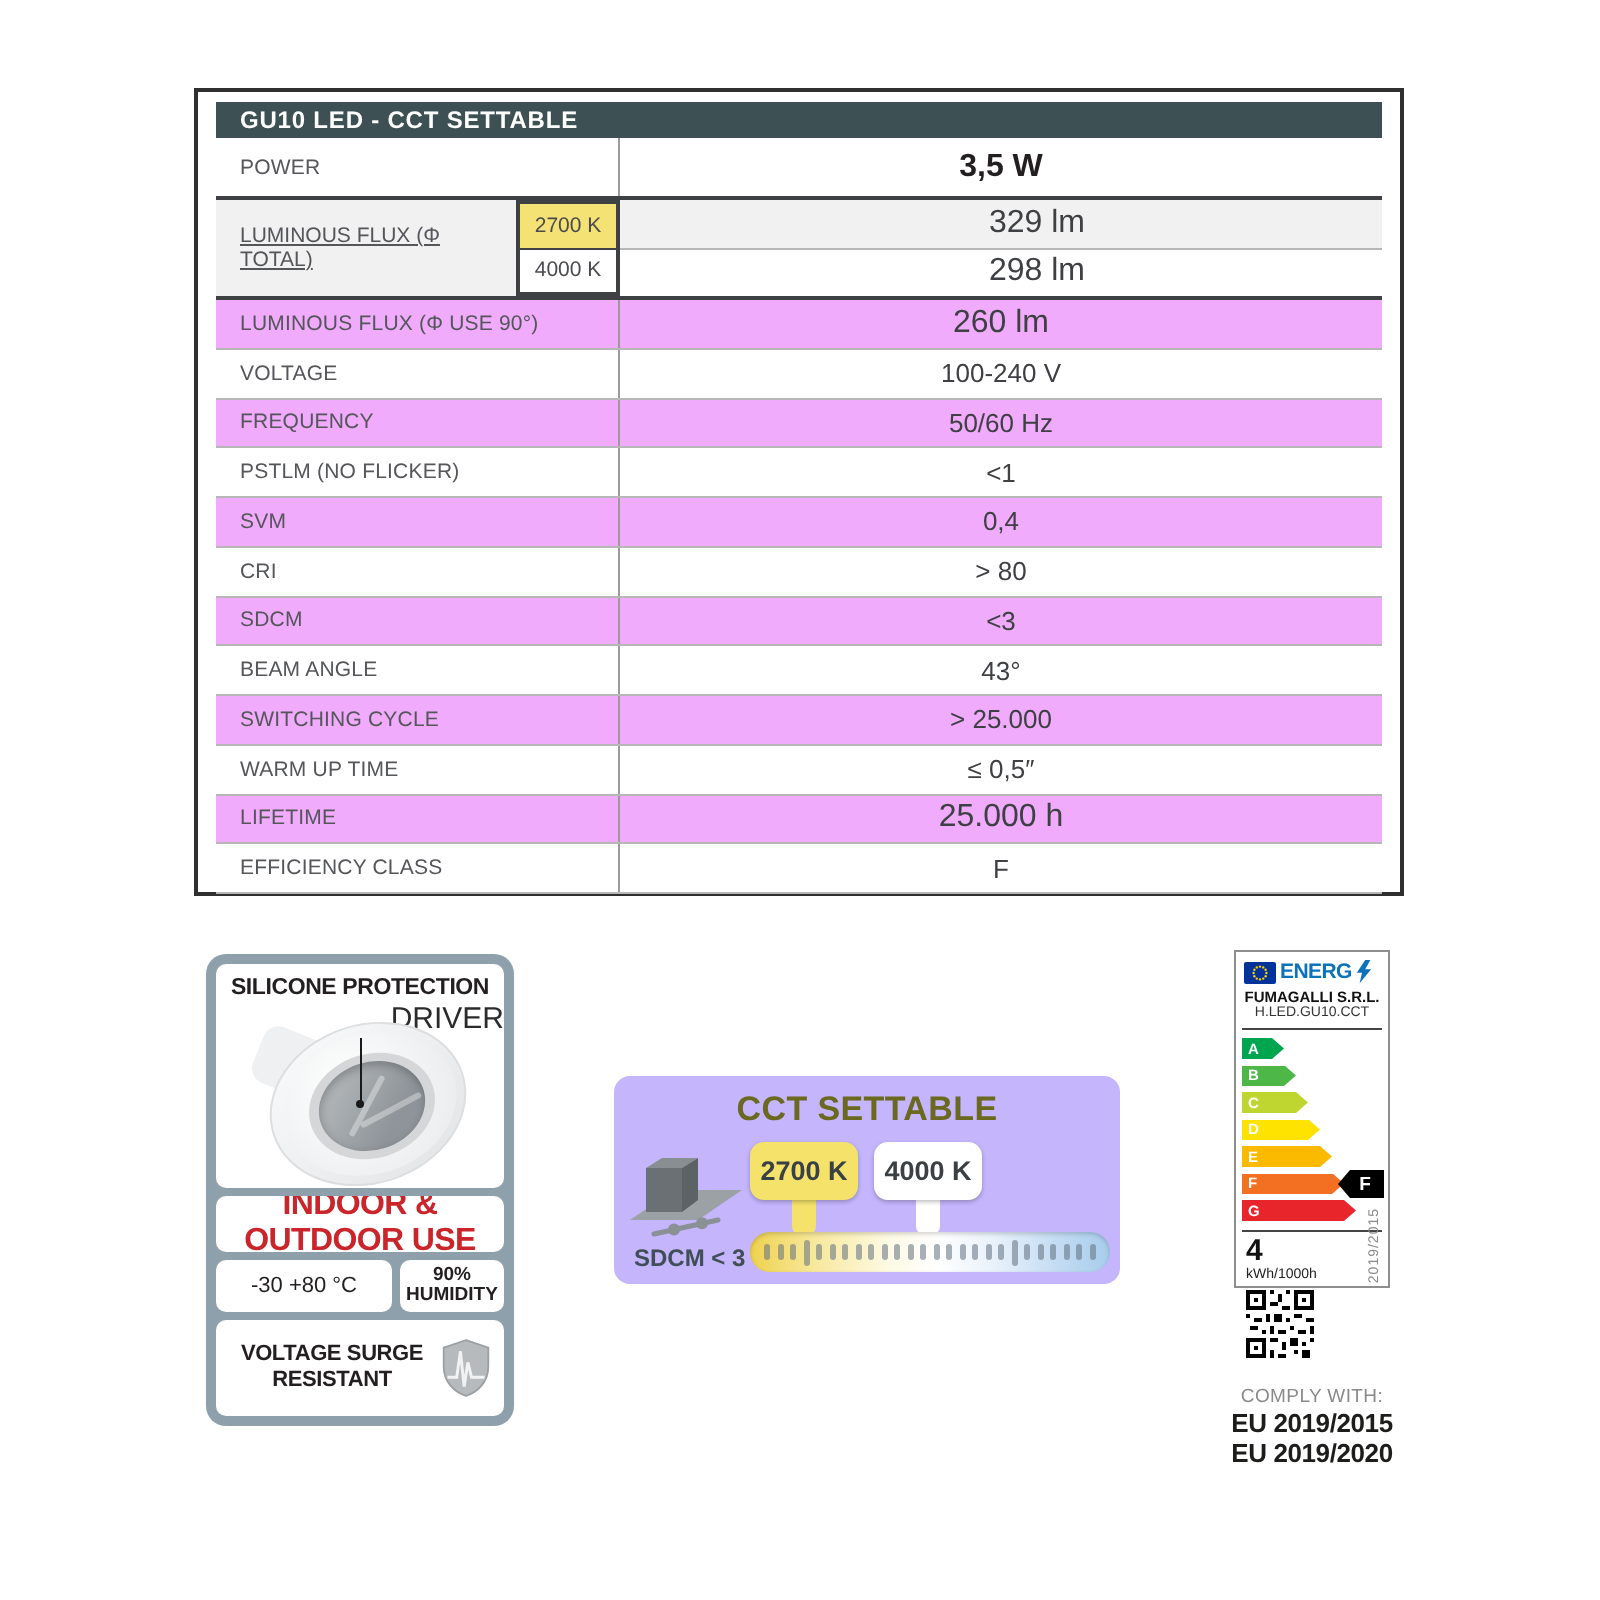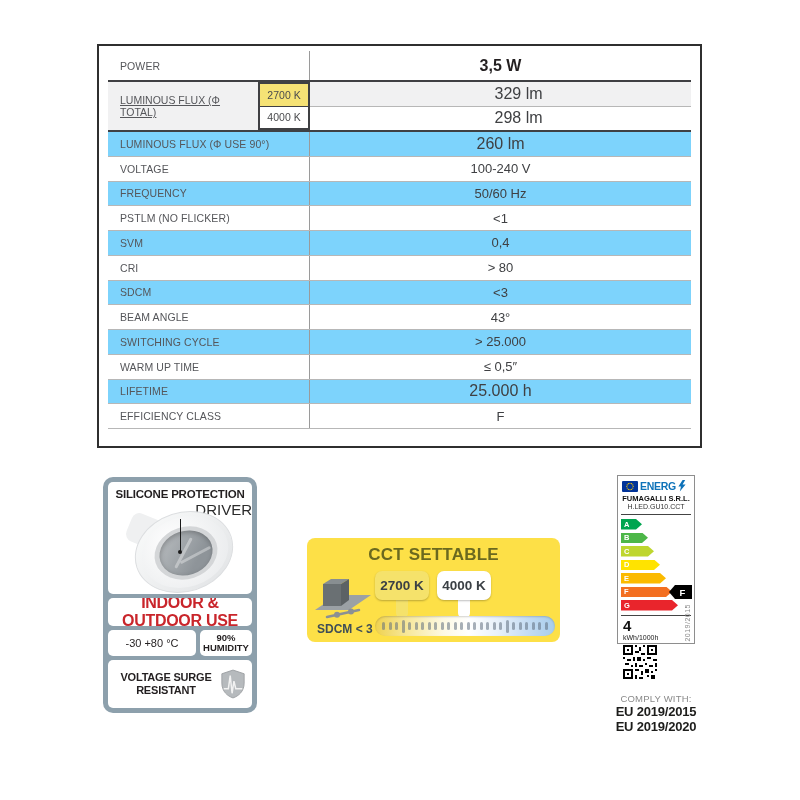--- a/index.html
+++ b/index.html
@@ -4,21 +4,21 @@
 <style>
   * { margin:0; padding:0; box-sizing:border-box; }
   html,body { width:800px; height:800px; background:#fff; font-family:"Liberation Sans", sans-serif; }
   #canvas { position:relative; width:800px; height:800px; background:#fff; outline:1px solid #e9e9e9; overflow:hidden; }
 
   
   .spec-frame { position:absolute; left:97px; top:44px; width:605px; height:404px; border:2px solid #2f2f2f; background:#fff; }
   .spec-inner { position:absolute; left:9px; top:5px; width:583px; }
   .spec-header { height:18px; background:#3d5154; color:#fff; font-weight:bold; font-size:12px; letter-spacing:.4px; padding-left:12px; display:flex; align-items:center; }
   .srow { display:flex; align-items:stretch; border-bottom:1px solid #b7b7b7; }
-  .srow.gray { background:#7dd3fc; }
+  .srow.gray { background:#f0abfc; }
   .srow.white { background:#ffffff; }
   .lblcell { width:202px; border-right:1px solid #9a9a9a; display:flex; align-items:center; padding-left:12px; font-size:10.5px; color:#55565a; letter-spacing:.1px; }
   .valcell { flex:1; display:flex; align-items:center; justify-content:center; font-size:13px; color:#3f4043; }
   .power-row { height:29px; border-bottom:none; }
   .power-row .valcell { font-size:16px; font-weight:bold; color:#231f20; }
   .std-row { height:24.75px; }
   
   .flux-block { display:flex; height:52px; border-top:2px solid #3f4043; border-bottom:2px solid #3f4043; }
   .flux-label { width:150px; background:#f1f1f2; display:flex; align-items:center; padding-left:12px; font-size:10.5px; color:#55565a;text-decoration:underline; }
   .kcol { width:52px; border:2px solid #3f4043; display:flex; flex-direction:column; }
@@ -50,21 +50,21 @@
   .indoor-line { font-size:16px; font-weight:bold; color:#c9252b; line-height:18px; letter-spacing:-0.3px; }
   .duo-row { display:flex; gap:4px; height:26px; }
   .temp-panel { width:88px; display:flex; align-items:center; justify-content:center; font-size:11px; font-weight:normal; color:#231f20; }
   .hum-panel { flex:1; display:flex; flex-direction:column; align-items:center; justify-content:center; }
   .hum-line { font-size:9.5px; font-weight:bold; color:#231f20; line-height:10.5px; }
   .surge-panel { flex:1; display:flex; align-items:center; padding:0 6px 0 8px; gap:4px; }
   .surge-text { flex:1; text-align:center; }
   .surge-line { font-size:11px; font-weight:bold; color:#231f20; line-height:13px; letter-spacing:-0.2px; }
 
   
-  .cct { position:absolute; left:307px; top:538px; width:253px; height:104px; background:#fde047; border-radius:8px; }
+  .cct { position:absolute; left:307px; top:538px; width:253px; height:104px; background:#c4b5fd; border-radius:8px; }
   .cct-title { position:absolute; left:0; right:0; top:7px; text-align:center; font-size:17px; font-weight:bold; color:#6b691f; letter-spacing:.2px; }
   .cct-icon { position:absolute; left:8px; top:32px; }
   .sdcm { position:absolute; left:10px; top:84px; font-size:12px; font-weight:bold; color:#3f4e57; }
   .bubble { position:absolute; top:33px; width:54px; height:29px; border-radius:7px; display:flex; align-items:center; justify-content:center; font-size:13.5px; font-weight:bold; color:#3b4045; box-shadow:0 1px 2px rgba(0,0,0,.25); }
   .bub1 { left:68px; background:#f5e26b; }
   .bub2 { left:130px; background:#ffffff; }
   .stub { position:absolute; top:60px; width:12px; height:20px; border-radius:0 0 5px 5px; }
   .stub1 { left:89px; background:#f5e26b; }
   .stub2 { left:151px; background:#ffffff; }
   .scalebar { position:absolute; left:68px; top:78px; width:180px; height:20px; border-radius:10px; background:linear-gradient(90deg,#efd24e 0%,#f7e89c 18%,#fdf9e3 38%,#ffffff 52%,#e8f1fa 68%,#c4dcf3 85%,#a7cdec 100%); box-shadow:inset 0 1px 2px rgba(0,0,0,.18); display:flex; align-items:center; justify-content:space-between; padding:0 7px; }
@@ -93,20 +93,21 @@
   .comply-head { font-size:9.5px; color:#8a8a8a; letter-spacing:.2px; }
   .comply-item { font-size:13px; font-weight:bold; color:#1d1d1b; line-height:15px; white-space:nowrap; letter-spacing:-0.2px; }
 </style>
 </head>
 <body>
 
 <div id="canvas">
 
   <div class="spec-frame">
     <div class="spec-inner">
+      <div class="spec-header">GU10 LED - CCT SETTABLE</div>
 
       <div class="srow power-row white">
         <div class="lblcell">POWER</div>
         <div class="valcell">3,5 W</div>
       </div>
 
       <div class="flux-block">
         <div class="flux-label">LUMINOUS FLUX (Φ TOTAL)</div>
         <div class="kcol">
           <div class="kcell hl" style="background:#f5e275">2700 K</div>

